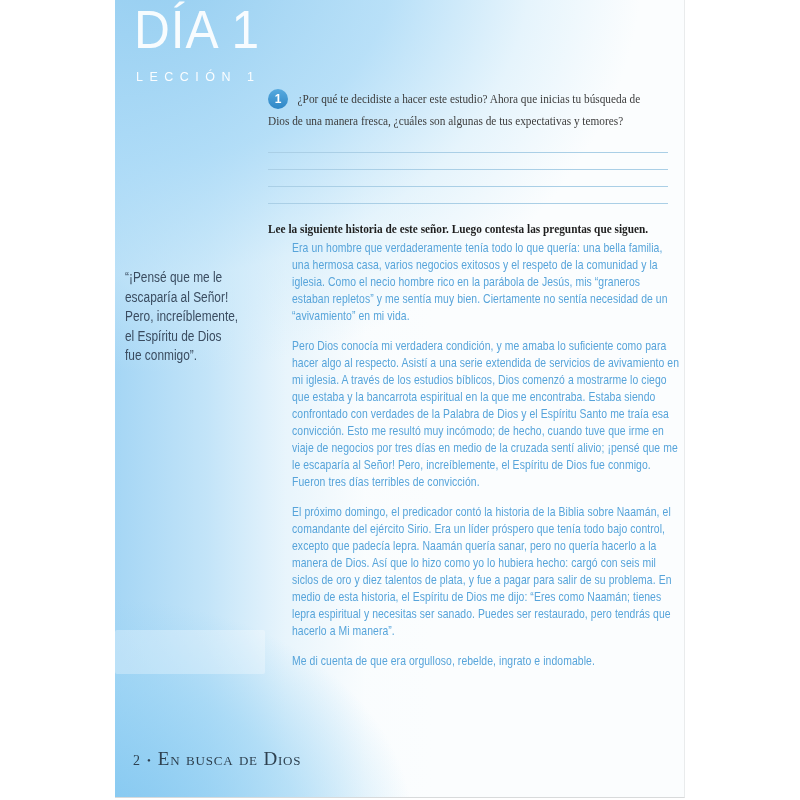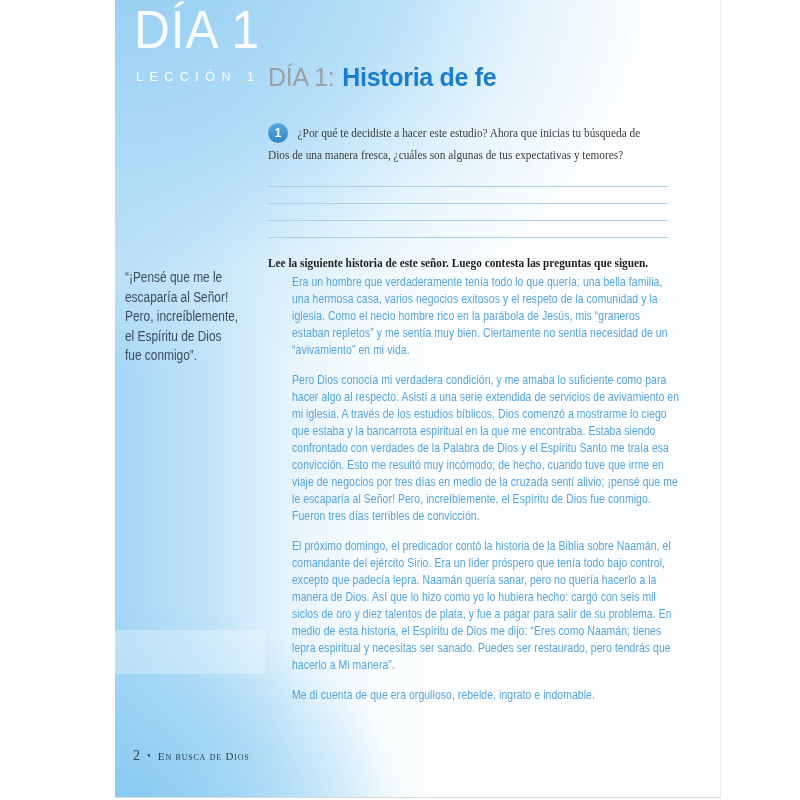--- a/index.html
+++ b/index.html
@@ -11,21 +11,20 @@
   .page{
     position:absolute;left:115px;top:0;width:569px;height:797px;
     background-color:#fbfdfe;
     background-image:
       radial-gradient(ellipse 620px 540px at 8% -6%, rgba(148,205,240,0.95) 0%, rgba(173,219,247,0.85) 38%, rgba(208,235,250,0.5) 60%, rgba(255,255,255,0) 78%),
       radial-gradient(ellipse 430px 320px at -2% 104%, rgba(128,198,240,0.9) 0%, rgba(150,210,244,0.6) 45%, rgba(255,255,255,0) 72%),
       linear-gradient(to right, rgba(150,207,243,0.85) 0%, rgba(170,217,246,0.7) 16%, rgba(206,233,249,0.42) 30%, rgba(243,250,253,0.15) 44%, rgba(255,255,255,0) 56%);
     border-right:1px solid #e9ebec;
     border-bottom:1px solid #d8dadb;
     overflow:hidden;
-    padding-left:36px;
   }
   
   .ghost{
     position:absolute;left:0;top:630px;width:150px;height:44px;
     background:rgba(255,255,255,0.30);border-radius:2px;
   }
   .banner-title{
     position:absolute;left:19px;top:0px;
     font-size:54px;line-height:1.1;font-weight:100;
     color:rgba(255,255,255,0.92);letter-spacing:1px;
@@ -72,43 +71,40 @@
     position:absolute;left:10px;top:268px;
     font-size:14px;line-height:19.5px;color:#3a4c60;
     white-space:pre-line;width:170px;
     transform:scaleX(0.85);transform-origin:0 0;
   }
   .footer{
     position:absolute;left:18px;top:748px;
     font-family:"Liberation Serif",serif;color:#2e4150;font-size:14px;
   }
   .footer .sep{margin:0 7px;font-size:11px;vertical-align:1px;color:#2e4150;}
-  .footer .book{font-variant:small-caps;letter-spacing:0.8px;font-size:11px;}
+  .footer .book{font-variant:small-caps;letter-spacing:0.8px;font-size:19px;}
 </style>
 </head>
 <body>
 
 <div class="page">
 
   <div class="ghost"></div>
 
   <div class="banner-title">DÍA 1</div>
   <div class="banner-sub">LECCIÓN 1</div>
 
   <div class="pull-quote">“¡Pensé que me le
 escaparía al Señor!
 Pero, increíblemente,
 el Espíritu de Dios
 fue conmigo”.</div>
 
   <div class="main">
 
-    <div class="heading">
-      <span class="prefix">DÍA 1:</span><span class="title">Historia de fe</span>
-    </div>
 
     <div class="question">
       <span class="q-circle">1</span>
       <div class="q-text">¿Por qué te decidiste a hacer este estudio? Ahora que inicias tu búsqueda de
 Dios de una manera fresca, ¿cuáles son algunas de tus expectativas y temores?</div>
     </div>
 
     <div class="answer-lines">
         <div class="answer-line"></div>
         <div class="answer-line"></div>

